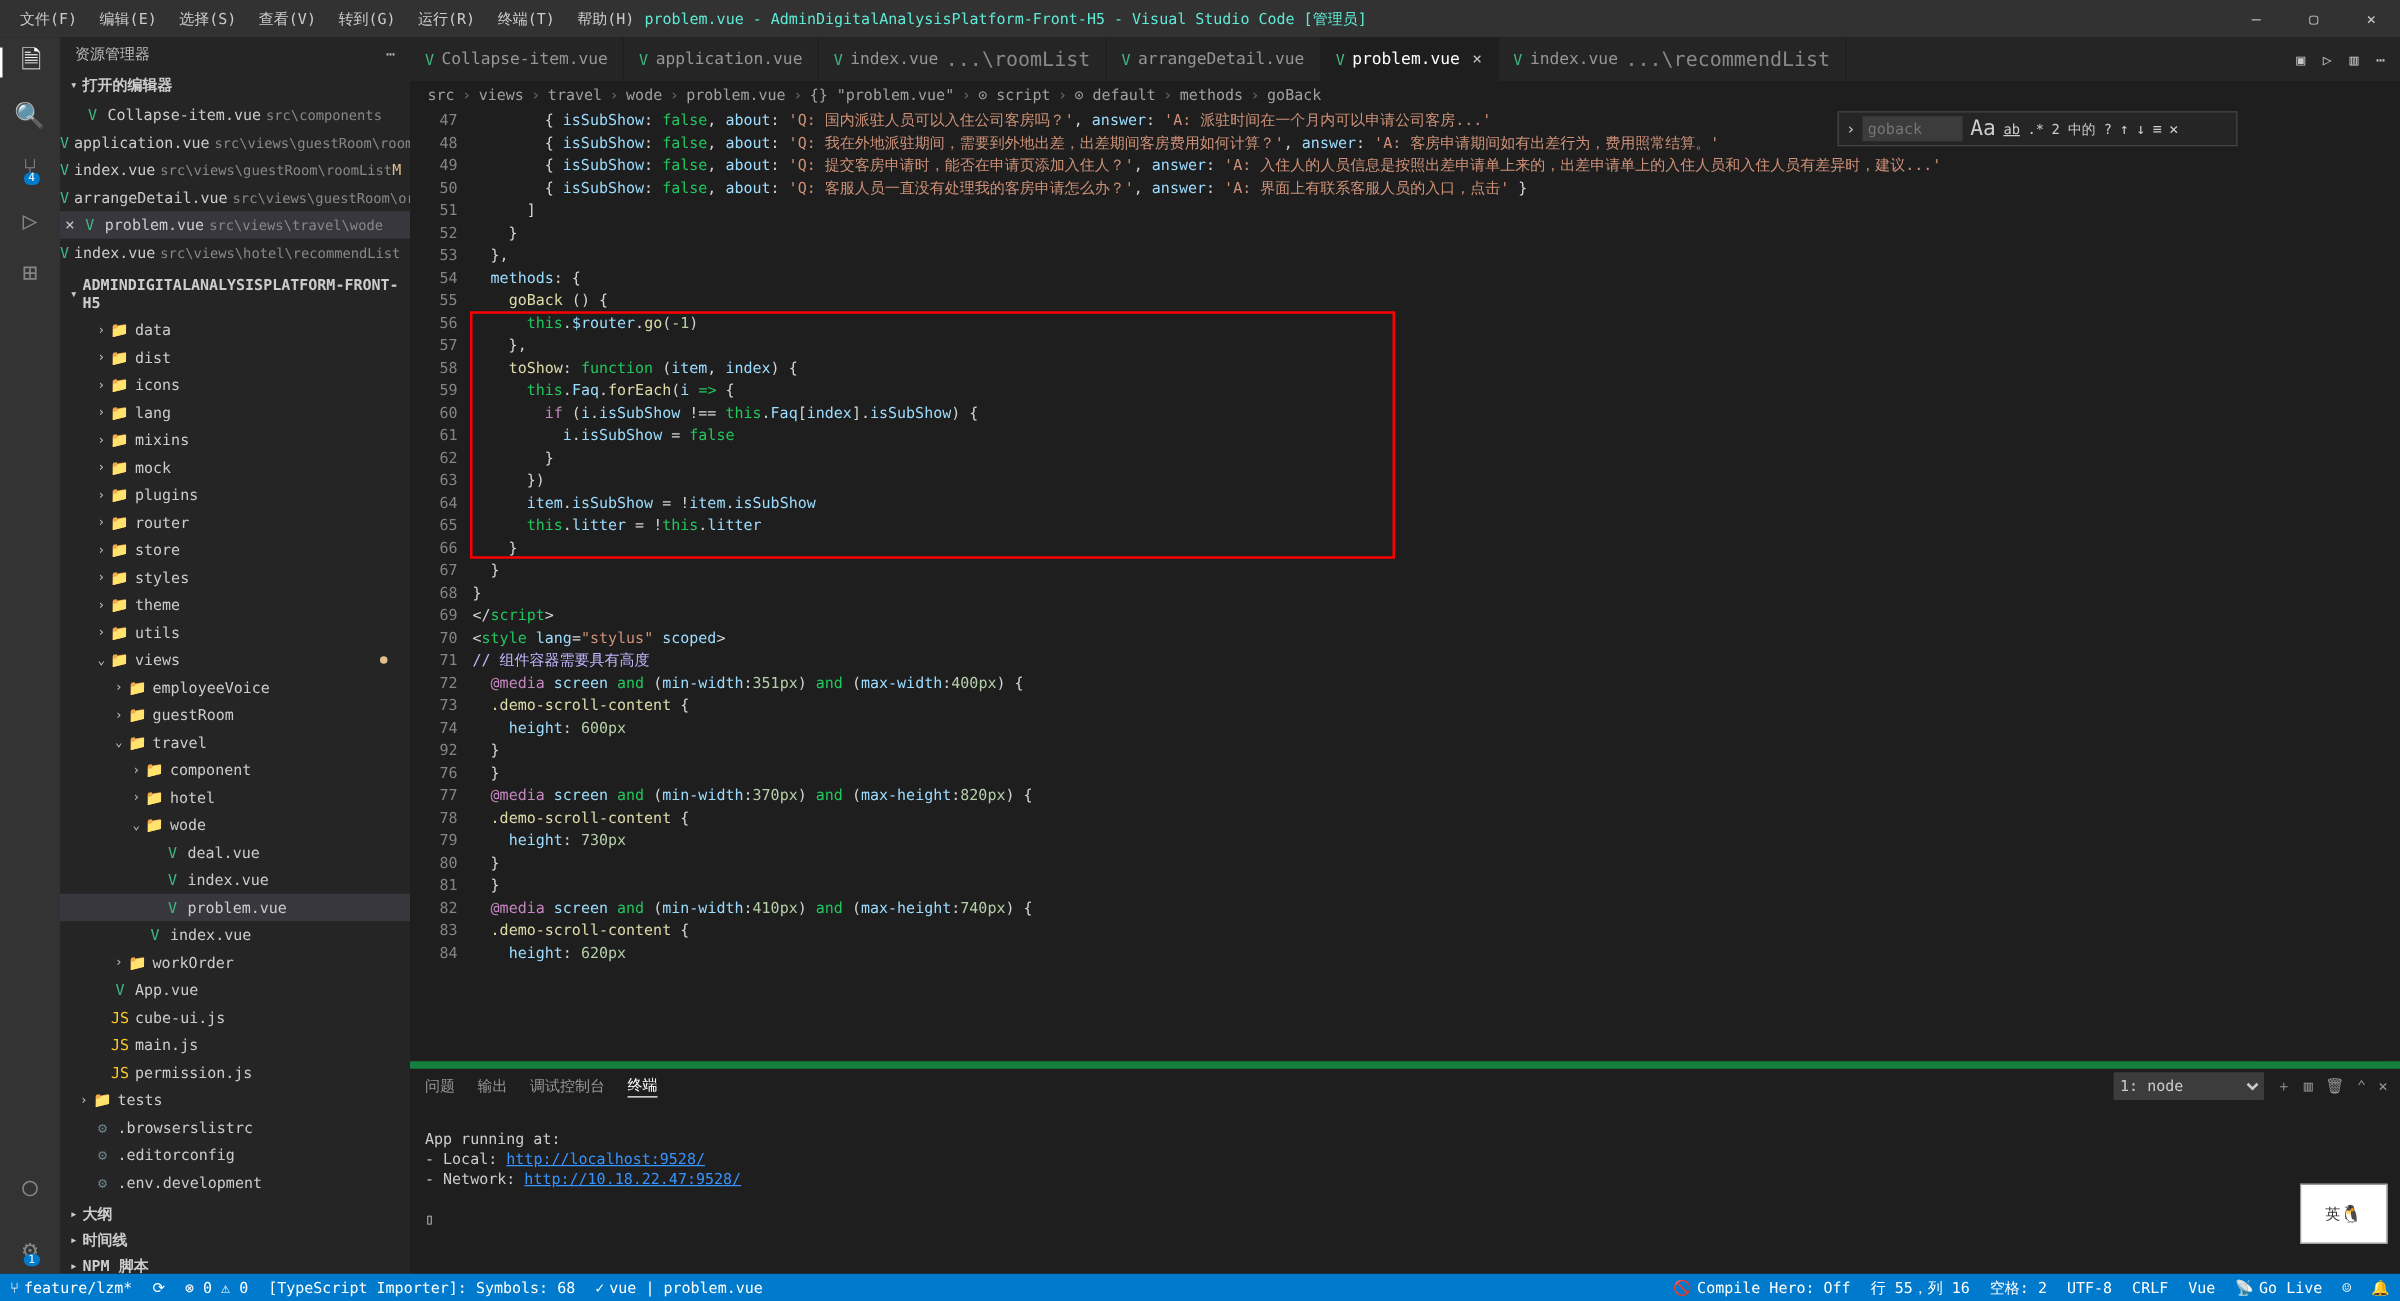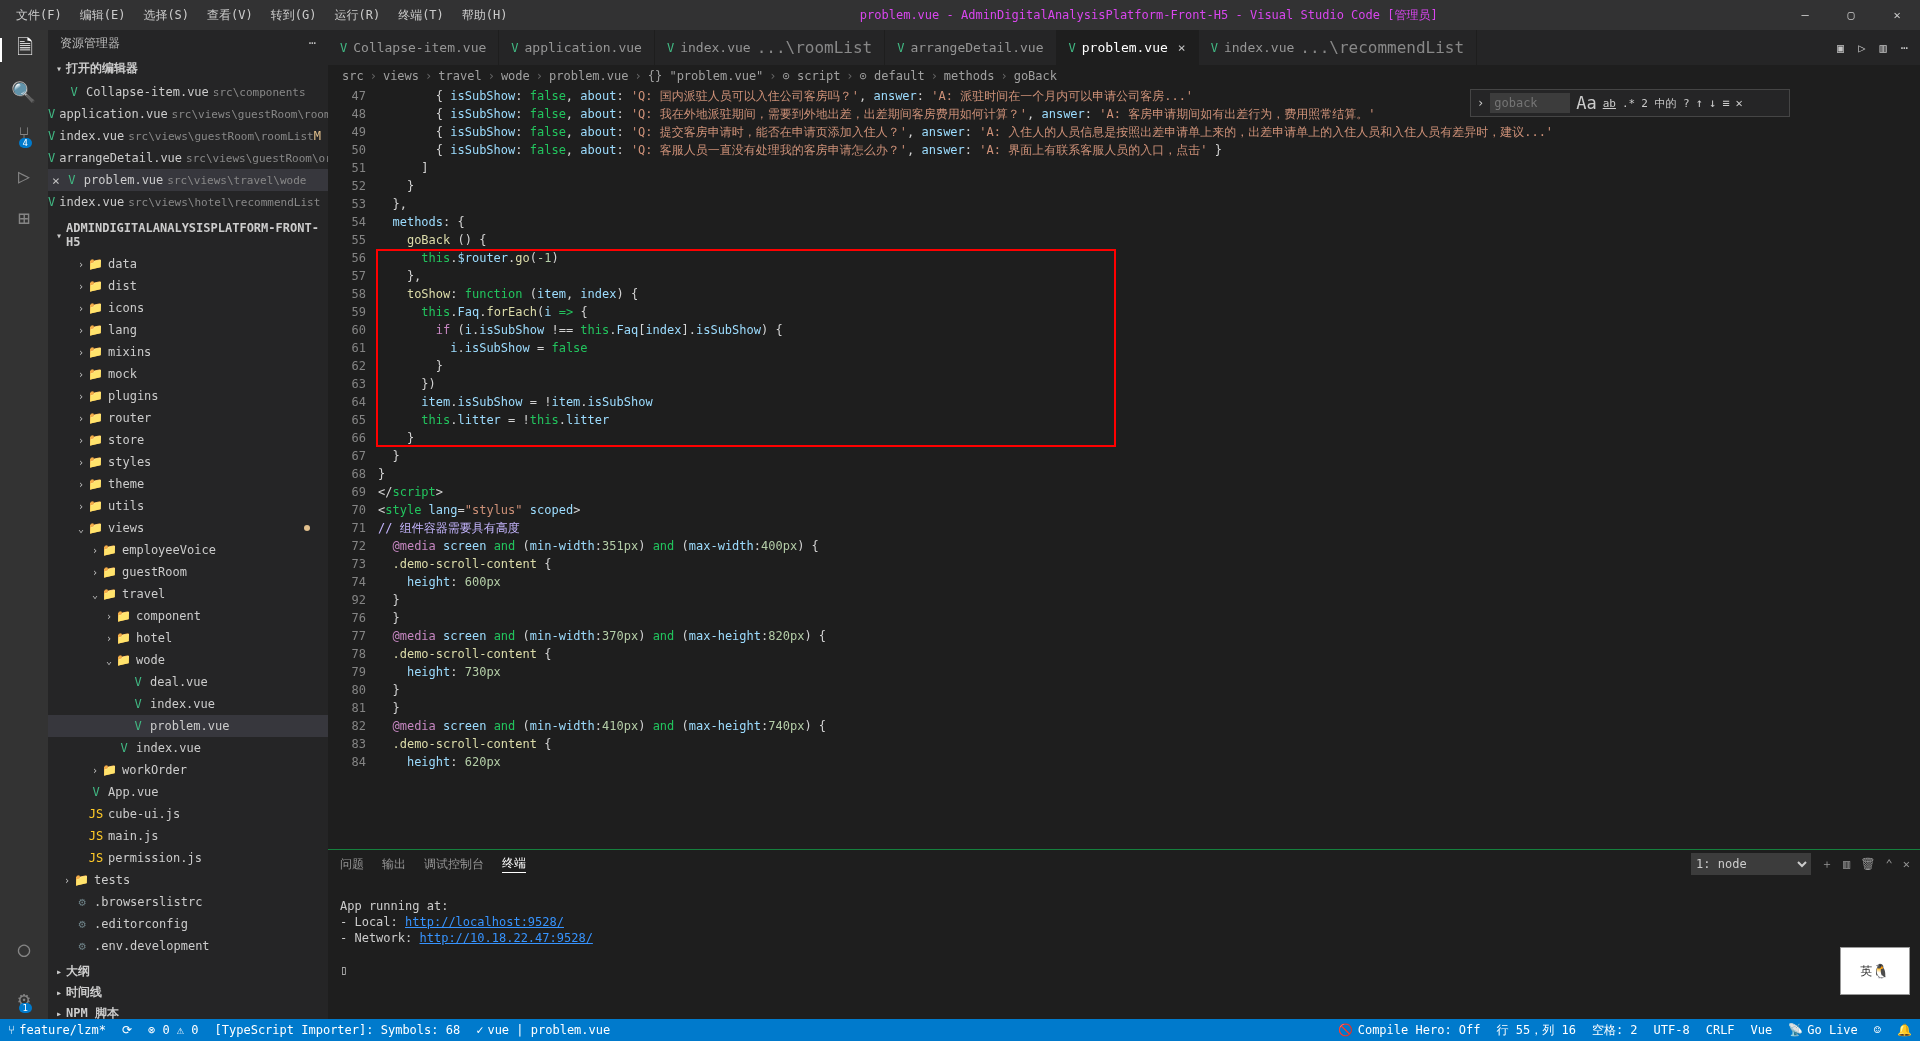--- a/index.html
+++ b/index.html
@@ -1,21 +1,21 @@
 <!DOCTYPE html>
 <html><head>
 <meta charset="utf-8">
 <style>
 *{margin:0;padding:0;box-sizing:border-box;font-family:"Segoe UI",Consolas,monospace;font-size:12px;user-select:none}
 body{background:#1e1e1e;color:#ccc;width:1920px;height:1041px;overflow:hidden;position:relative}
 
 .titlebar{height:30px;background:#323233;display:flex;align-items:center;color:#ccc}
 .menu{display:flex;gap:2px;padding-left:8px}
 .menu span{padding:4px 8px;cursor:default}
-.titlebar .title{flex:1;text-align:center;color:#d946ef}
+.titlebar .title{flex:1;color:#5eead4}
 .win{display:flex}
 .win span{width:46px;height:30px;display:flex;align-items:center;justify-content:center}
 
 .activity{position:absolute;left:0;top:30px;bottom:22px;width:48px;background:#333;display:flex;flex-direction:column;align-items:center;padding-top:8px;gap:18px}
 .activity .ic{width:24px;height:24px;display:flex;align-items:center;justify-content:center;color:#858585;font-size:20px}
 .activity .ic.active{color:#fff;border-left:2px solid #fff;width:48px}
 .activity .badge{position:relative}
 .activity .badge::after{content:attr(data-badge);position:absolute;right:4px;bottom:-2px;background:#007acc;color:#fff;font-size:9px;border-radius:8px;padding:0 4px}
 .activity .bottom{margin-top:auto;margin-bottom:8px}
 
@@ -56,21 +56,21 @@
 .editor{flex:1;position:relative;overflow:hidden;font-family:Consolas,monospace}
 .gutter{position:absolute;left:0;top:0;width:50px;text-align:right;color:#858585;font-size:12px;line-height:18px;padding-right:12px}
 .code{position:absolute;left:50px;right:120px;top:0;font-size:12px;line-height:18px;white-space:pre;color:#d4d4d4}
 .highlight{position:absolute;border:2px solid red;pointer-events:none}
 .minimap{position:absolute;right:14px;top:0;width:100px;bottom:0;background:#1e1e1e;opacity:.7}
 .findbar{position:absolute;right:130px;top:2px;height:28px;background:#252526;border:1px solid #454545;display:flex;align-items:center;padding:0 6px;gap:6px;color:#ccc;width:320px}
 .findbar input{background:#3c3c3c;border:none;color:#ccc;height:20px;padding:0 4px;width:80px}
 
 .k{color:#22c55e}.s{color:#ce9178}.f{color:#dcdcaa}.n{color:#b5cea8}.c{color:#c4b5fd}.p{color:#9cdcfe}.pk{color:#c586c0}
 
-.term{height:170px;background:#1e1e1e;border-top:1px solid #15803d;display:flex;flex-direction:column}
+.term{height:170px;background:#1e1e1e;border-top:6px solid #15803d;display:flex;flex-direction:column}
 .term-tabs{height:28px;display:flex;align-items:center;padding-left:12px;gap:18px;color:#969696}
 .term-tabs .tt.act{color:#fff;border-bottom:1px solid #fff}
 .term-tabs .right{margin-left:auto;display:flex;align-items:center;gap:10px;padding-right:10px}
 .term-tabs select{background:#3c3c3c;border:1px solid #3c3c3c;color:#ccc;height:22px;width:120px}
 .term-body{flex:1;padding:4px 12px;font-family:Consolas,monospace;color:#ccc;line-height:16px}
 .done{background:#16825d;color:#fff;padding:0 4px}
 .url{color:#3794ff;text-decoration:underline}
 
 .status{position:absolute;left:0;right:0;bottom:0;height:22px;background:#007acc;color:#fff;display:flex;align-items:center;font-size:12px}
 .status .item{padding:0 8px;display:flex;align-items:center;gap:4px}

